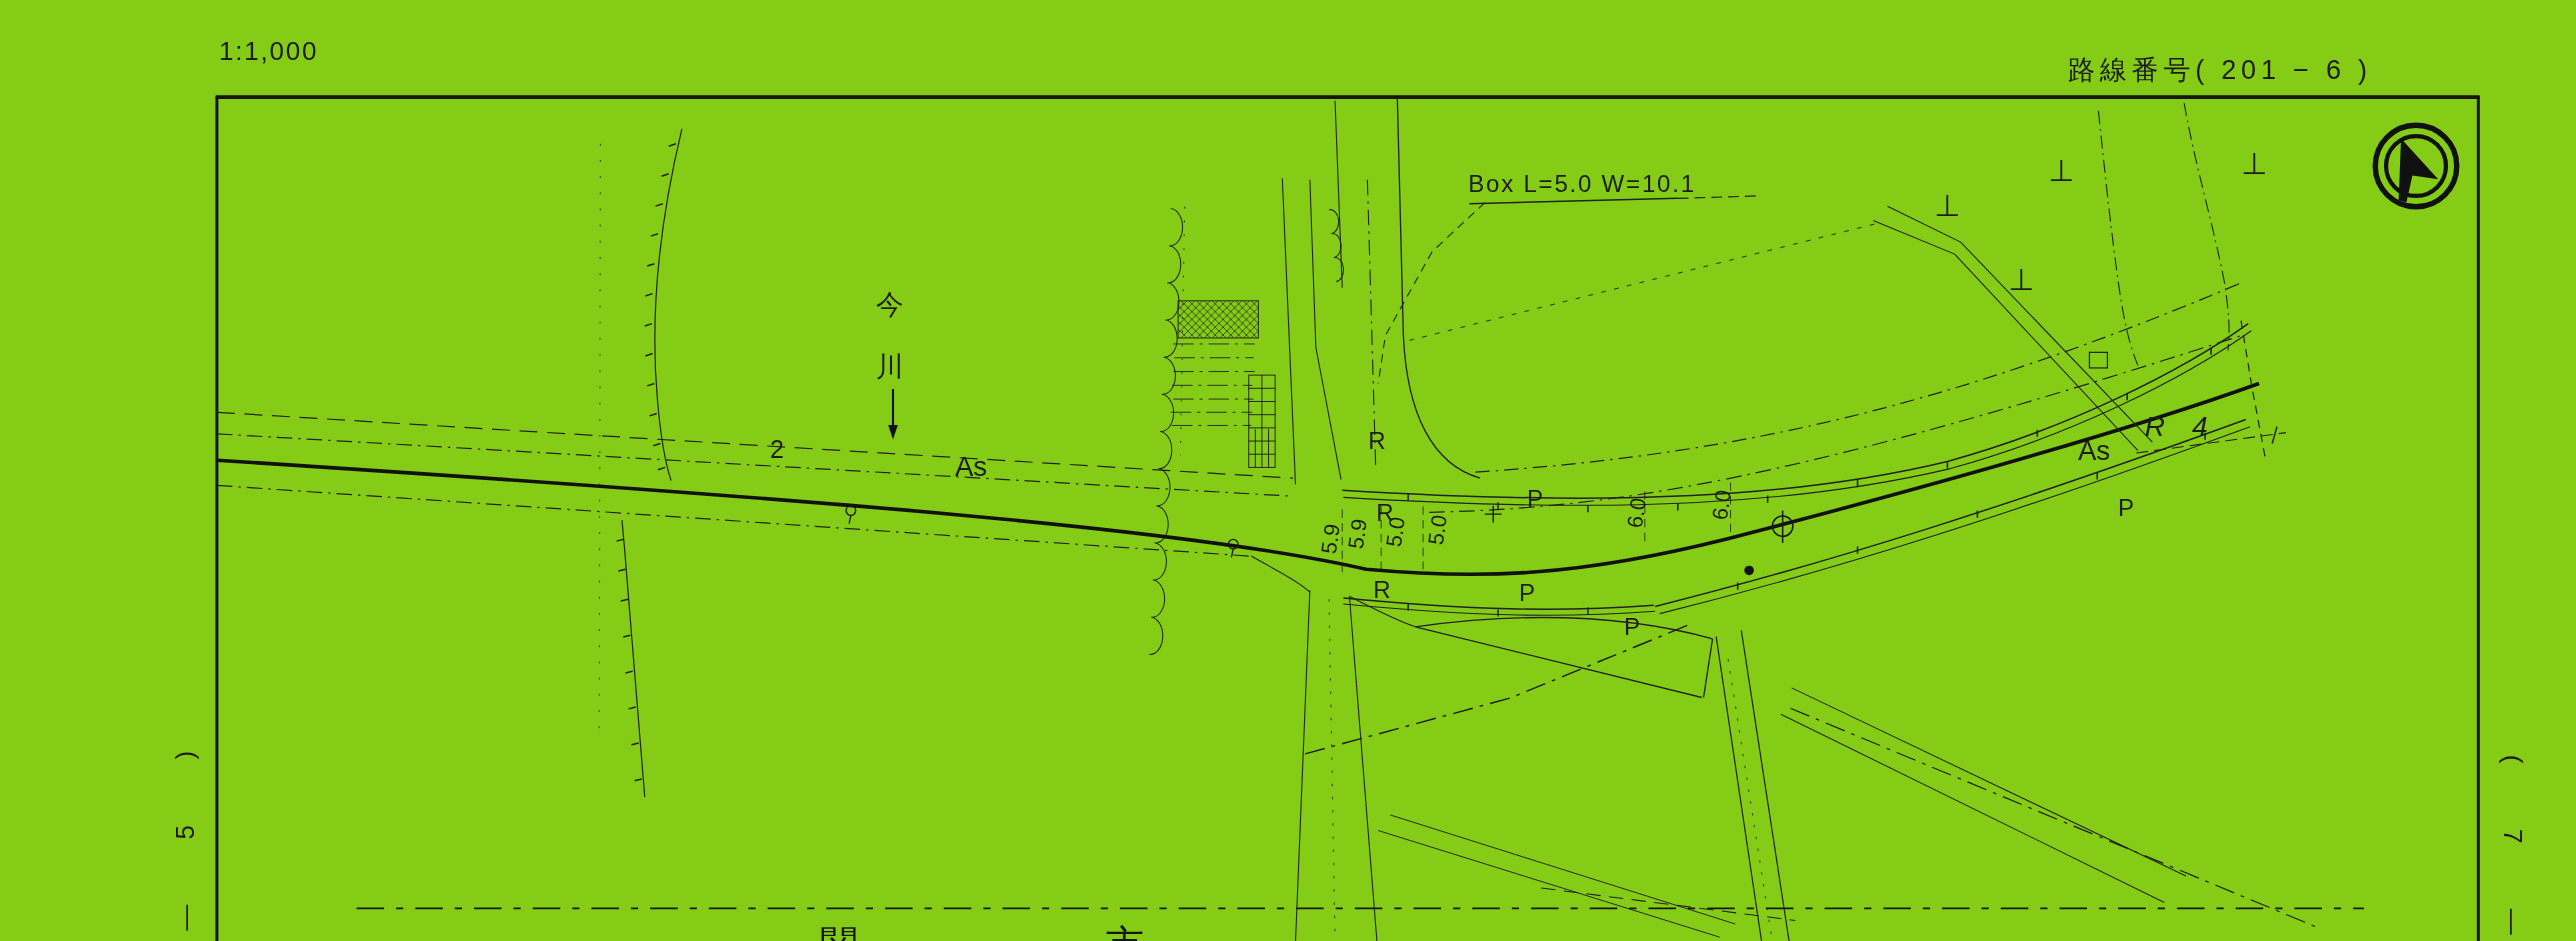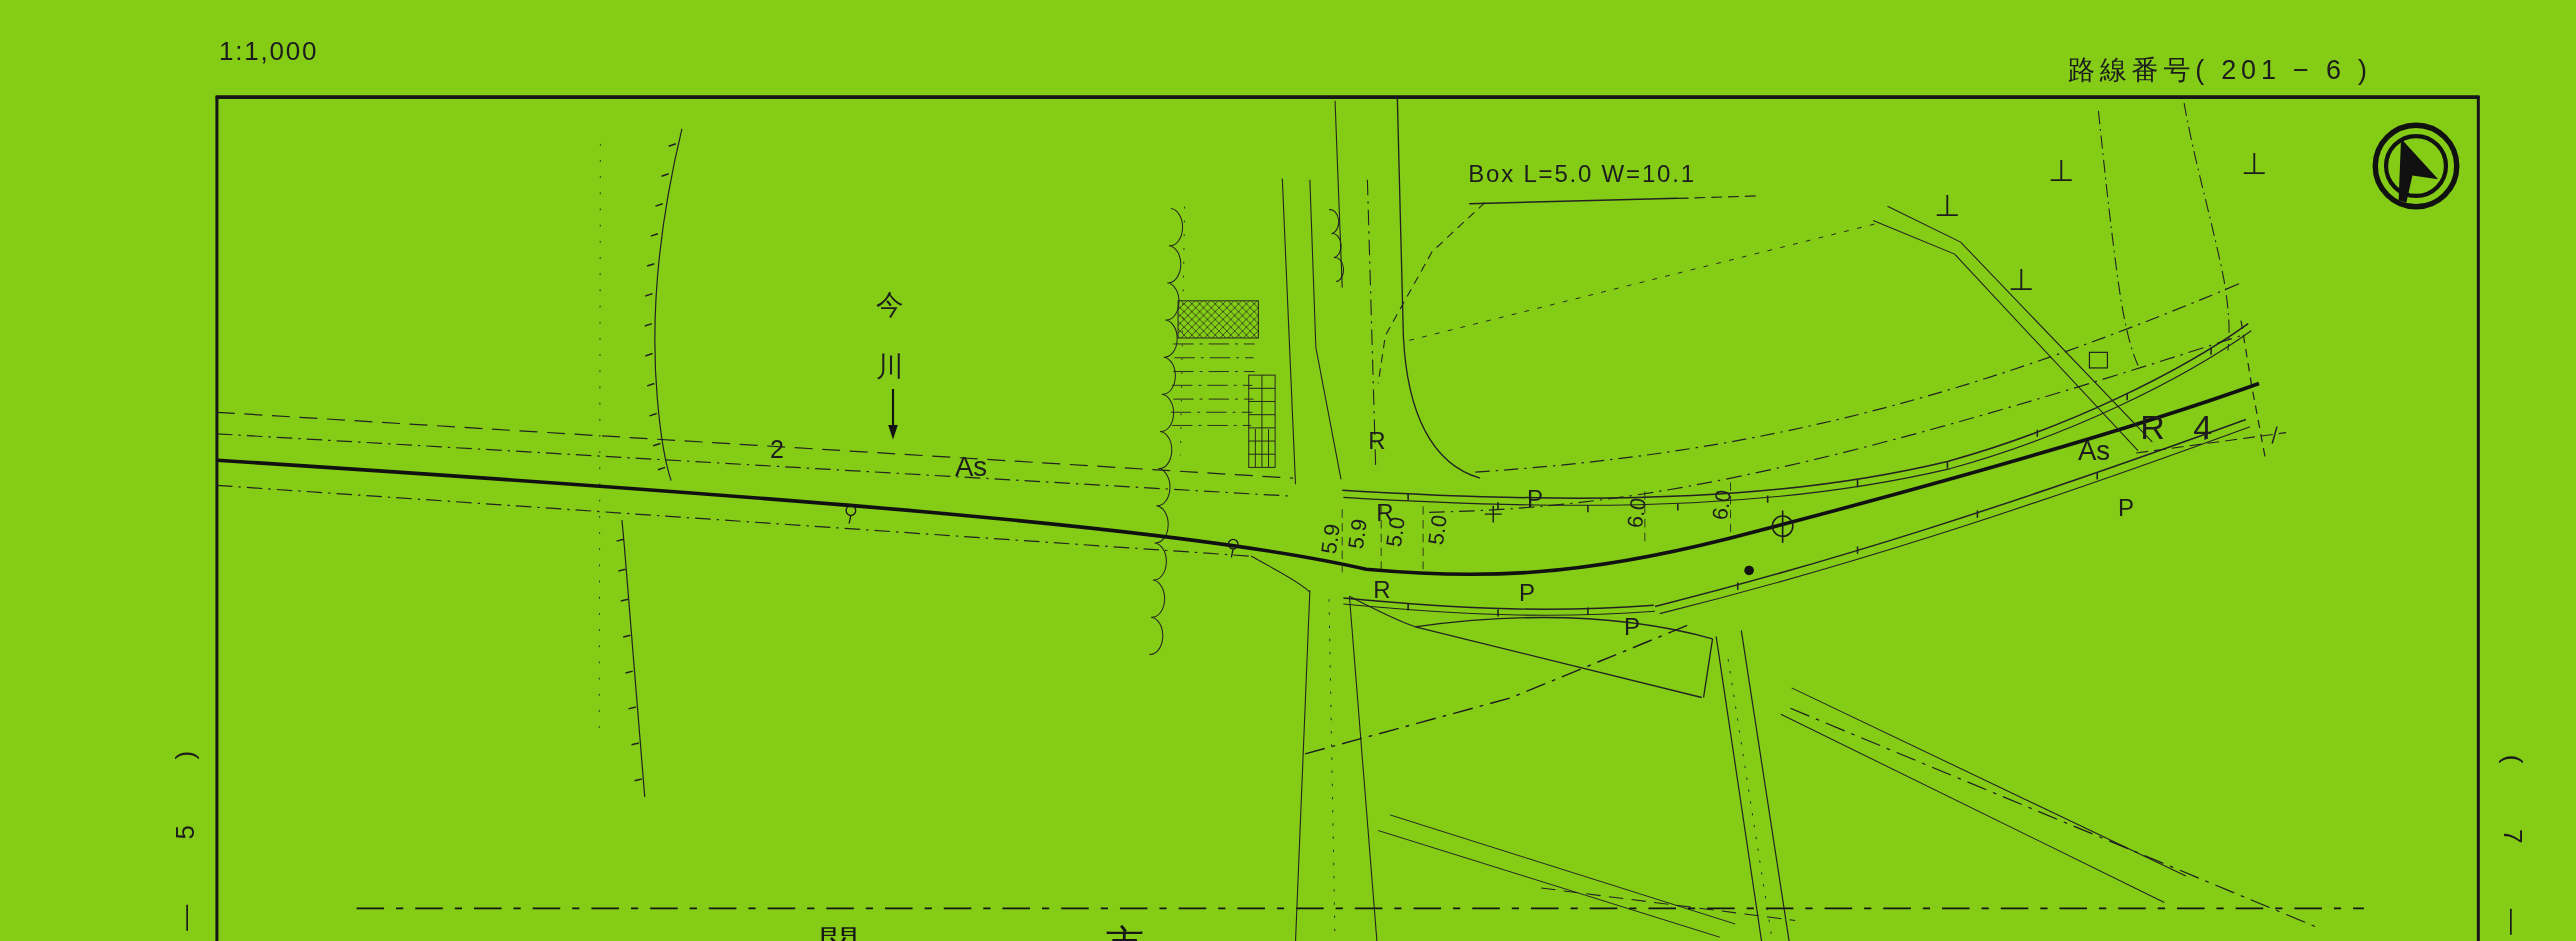--- a/index.html
+++ b/index.html
@@ -160,25 +160,25 @@
 
   <div class="river">
     <span>今</span>
     <span>川</span>
   </div>
   <svg width="24" height="60" style="left:881px;top:383px;" viewBox="0 0 40 100">
     <line x1="20" y1="10" x2="20" y2="72" stroke="#111" stroke-width="3.5"></line>
     <polygon points="12,70 28,70 20,94" fill="#111"></polygon>
   </svg>
 
-  <div class="mlabel c" style="left:1582px;top:174px;font-size:24px;letter-spacing:1.8px;">Box L=5.0 W=10.1</div>
+  <div class="mlabel c" style="left:1582px;top:184px;font-size:24px;letter-spacing:1.8px;">Box L=5.0 W=10.1</div>
   <div class="mlabel c" style="left:777px;top:449px;font-size:25px;">2</div>
   <div class="mlabel c" style="left:971px;top:467px;font-size:27.6px;">As</div>
   <div class="mlabel c" style="left:2094px;top:451px;font-size:27.6px;">As</div>
-  <div class="mlabel c" style="left:2181px;top:427px;font-size:34px;letter-spacing:9.6px;">R 4</div>
+  <div class="mlabel c" style="left:2181px;top:427px;font-size:28px;letter-spacing:9.6px;font-style:italic;">R 4</div>
 
   <div class="mlabel c" style="left:1535px;top:499px;font-size:24px;">P</div>
   <div class="mlabel c" style="left:1527px;top:593px;font-size:24px;">P</div>
   <div class="mlabel c" style="left:1632px;top:627px;font-size:24px;">P</div>
   <div class="mlabel c" style="left:2126px;top:508px;font-size:24px;">P</div>
 
   <div class="mlabel c" style="left:1377px;top:441px;font-size:24px;">R</div>
   <div class="mlabel c" style="left:1385px;top:513px;font-size:24px;">R</div>
   <div class="mlabel c" style="left:1382px;top:590px;font-size:24px;">R</div>
 

